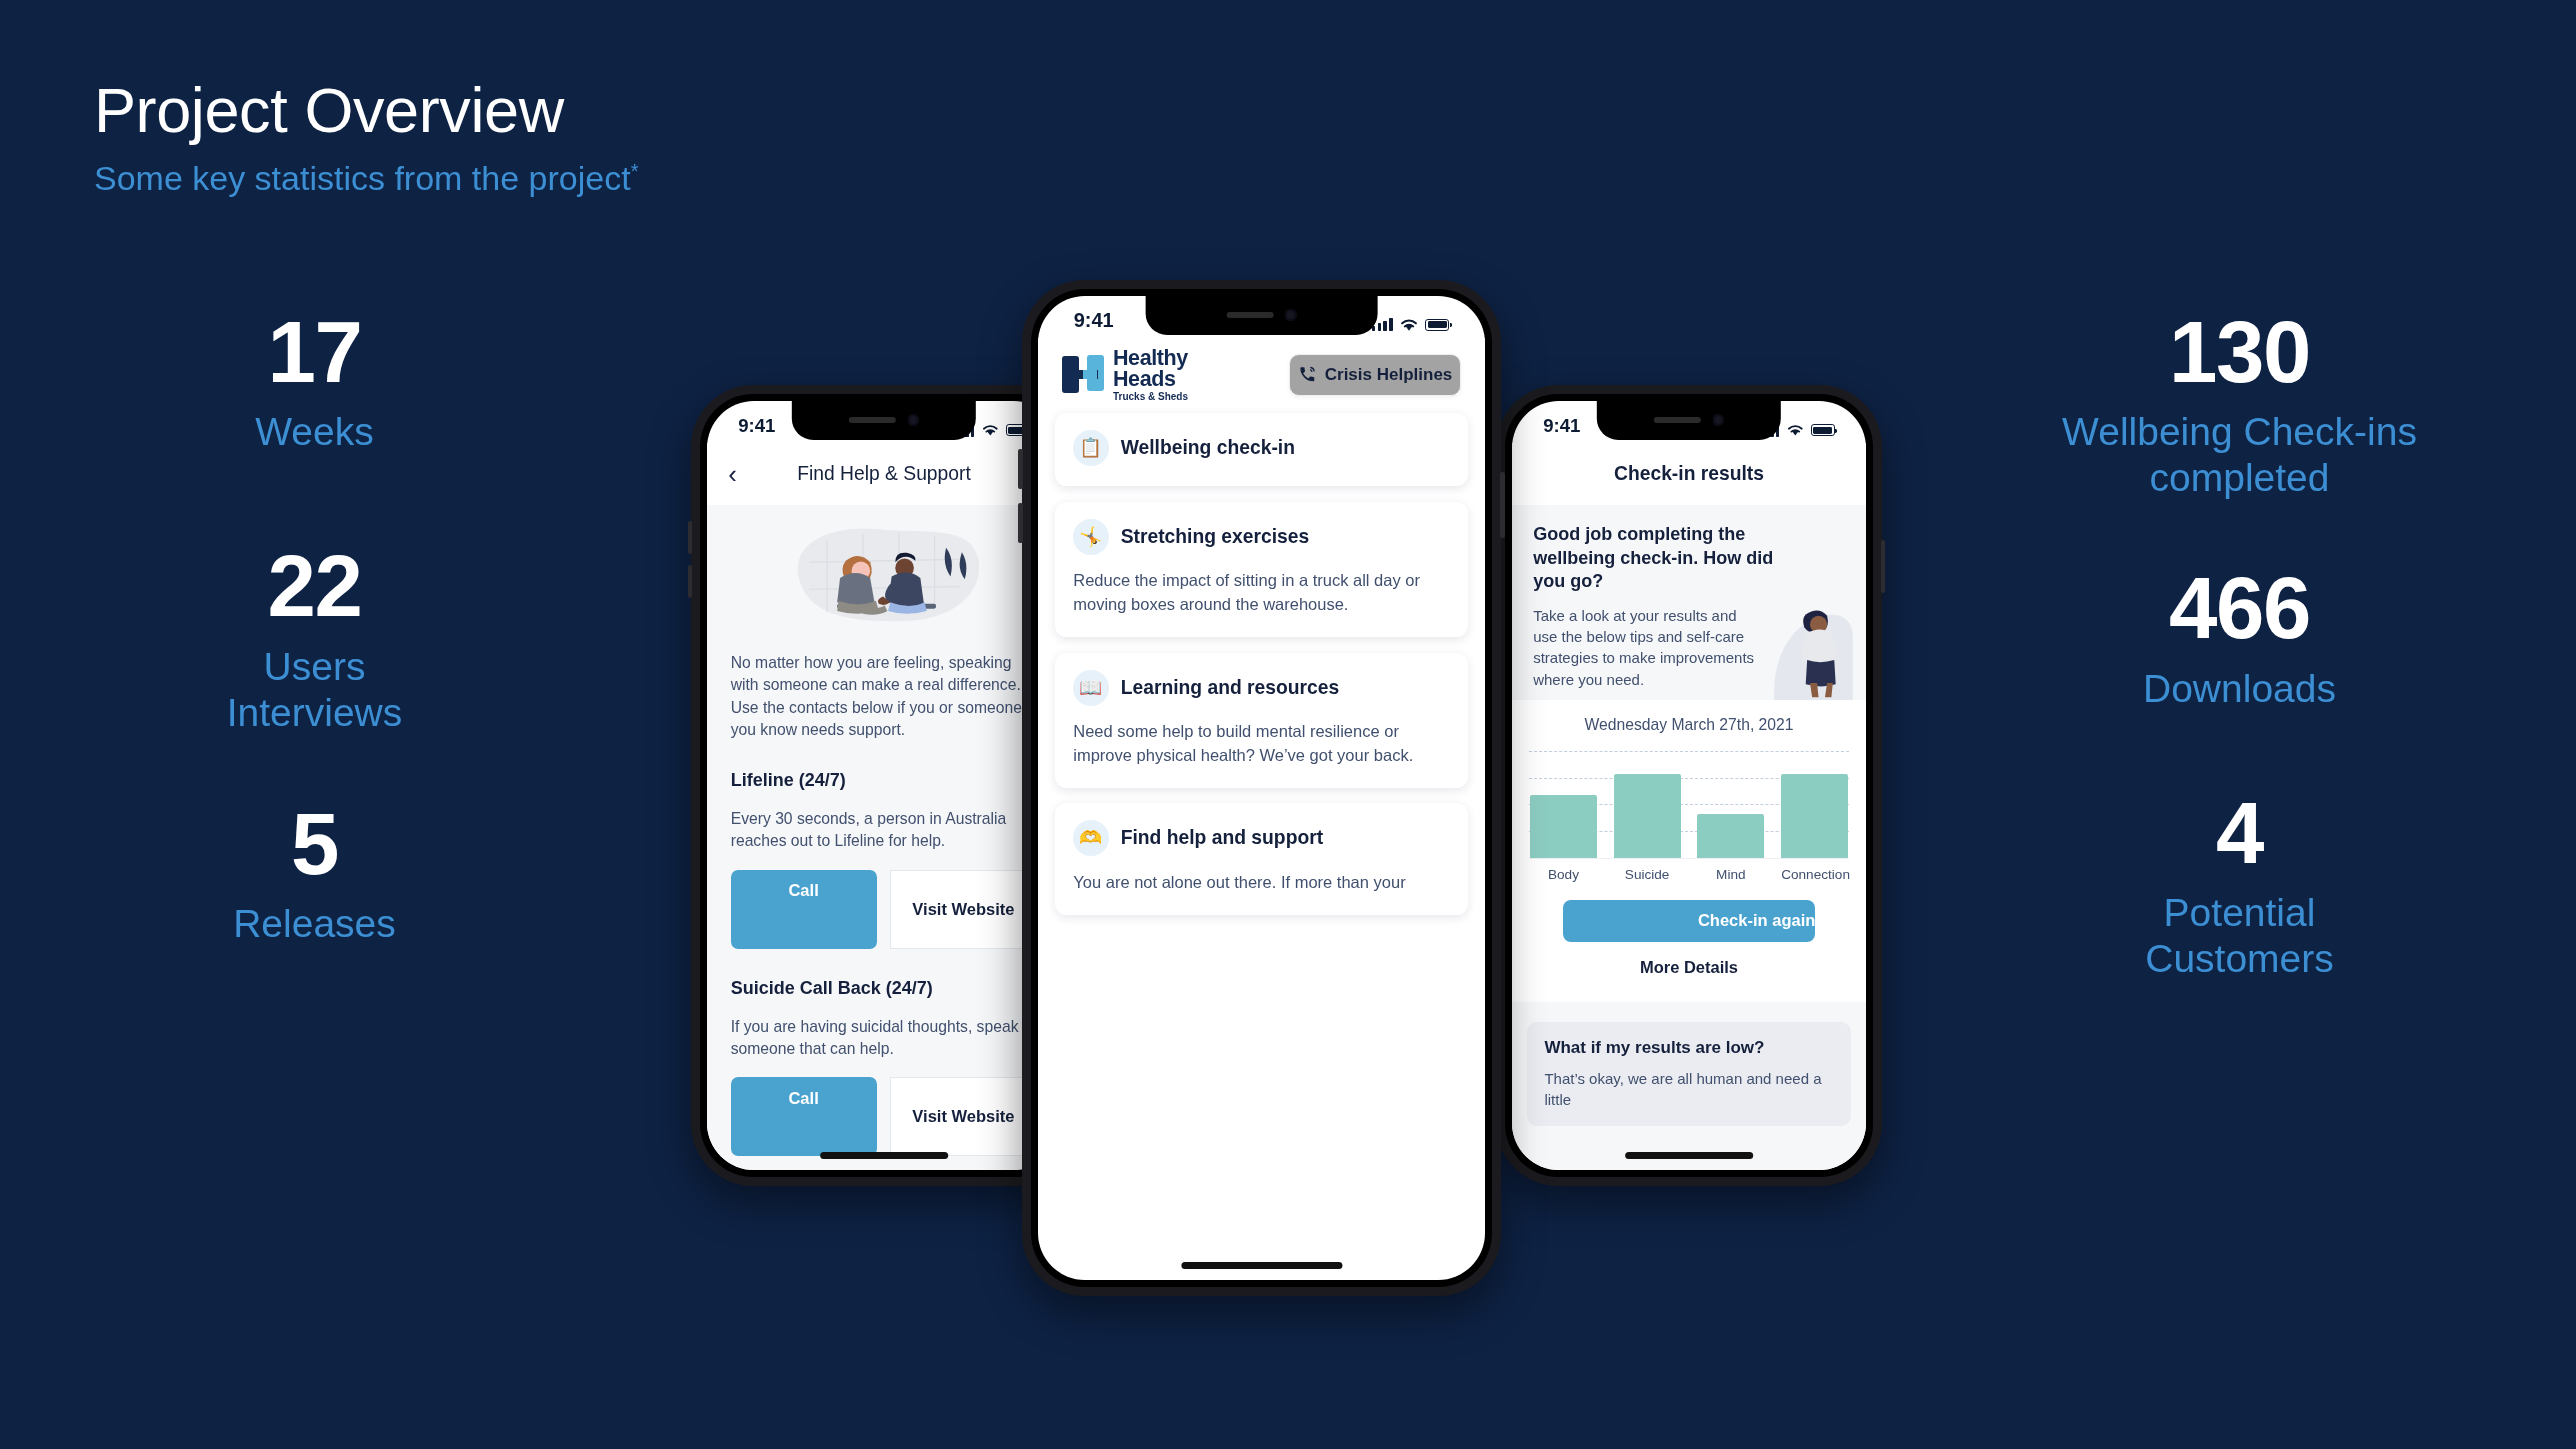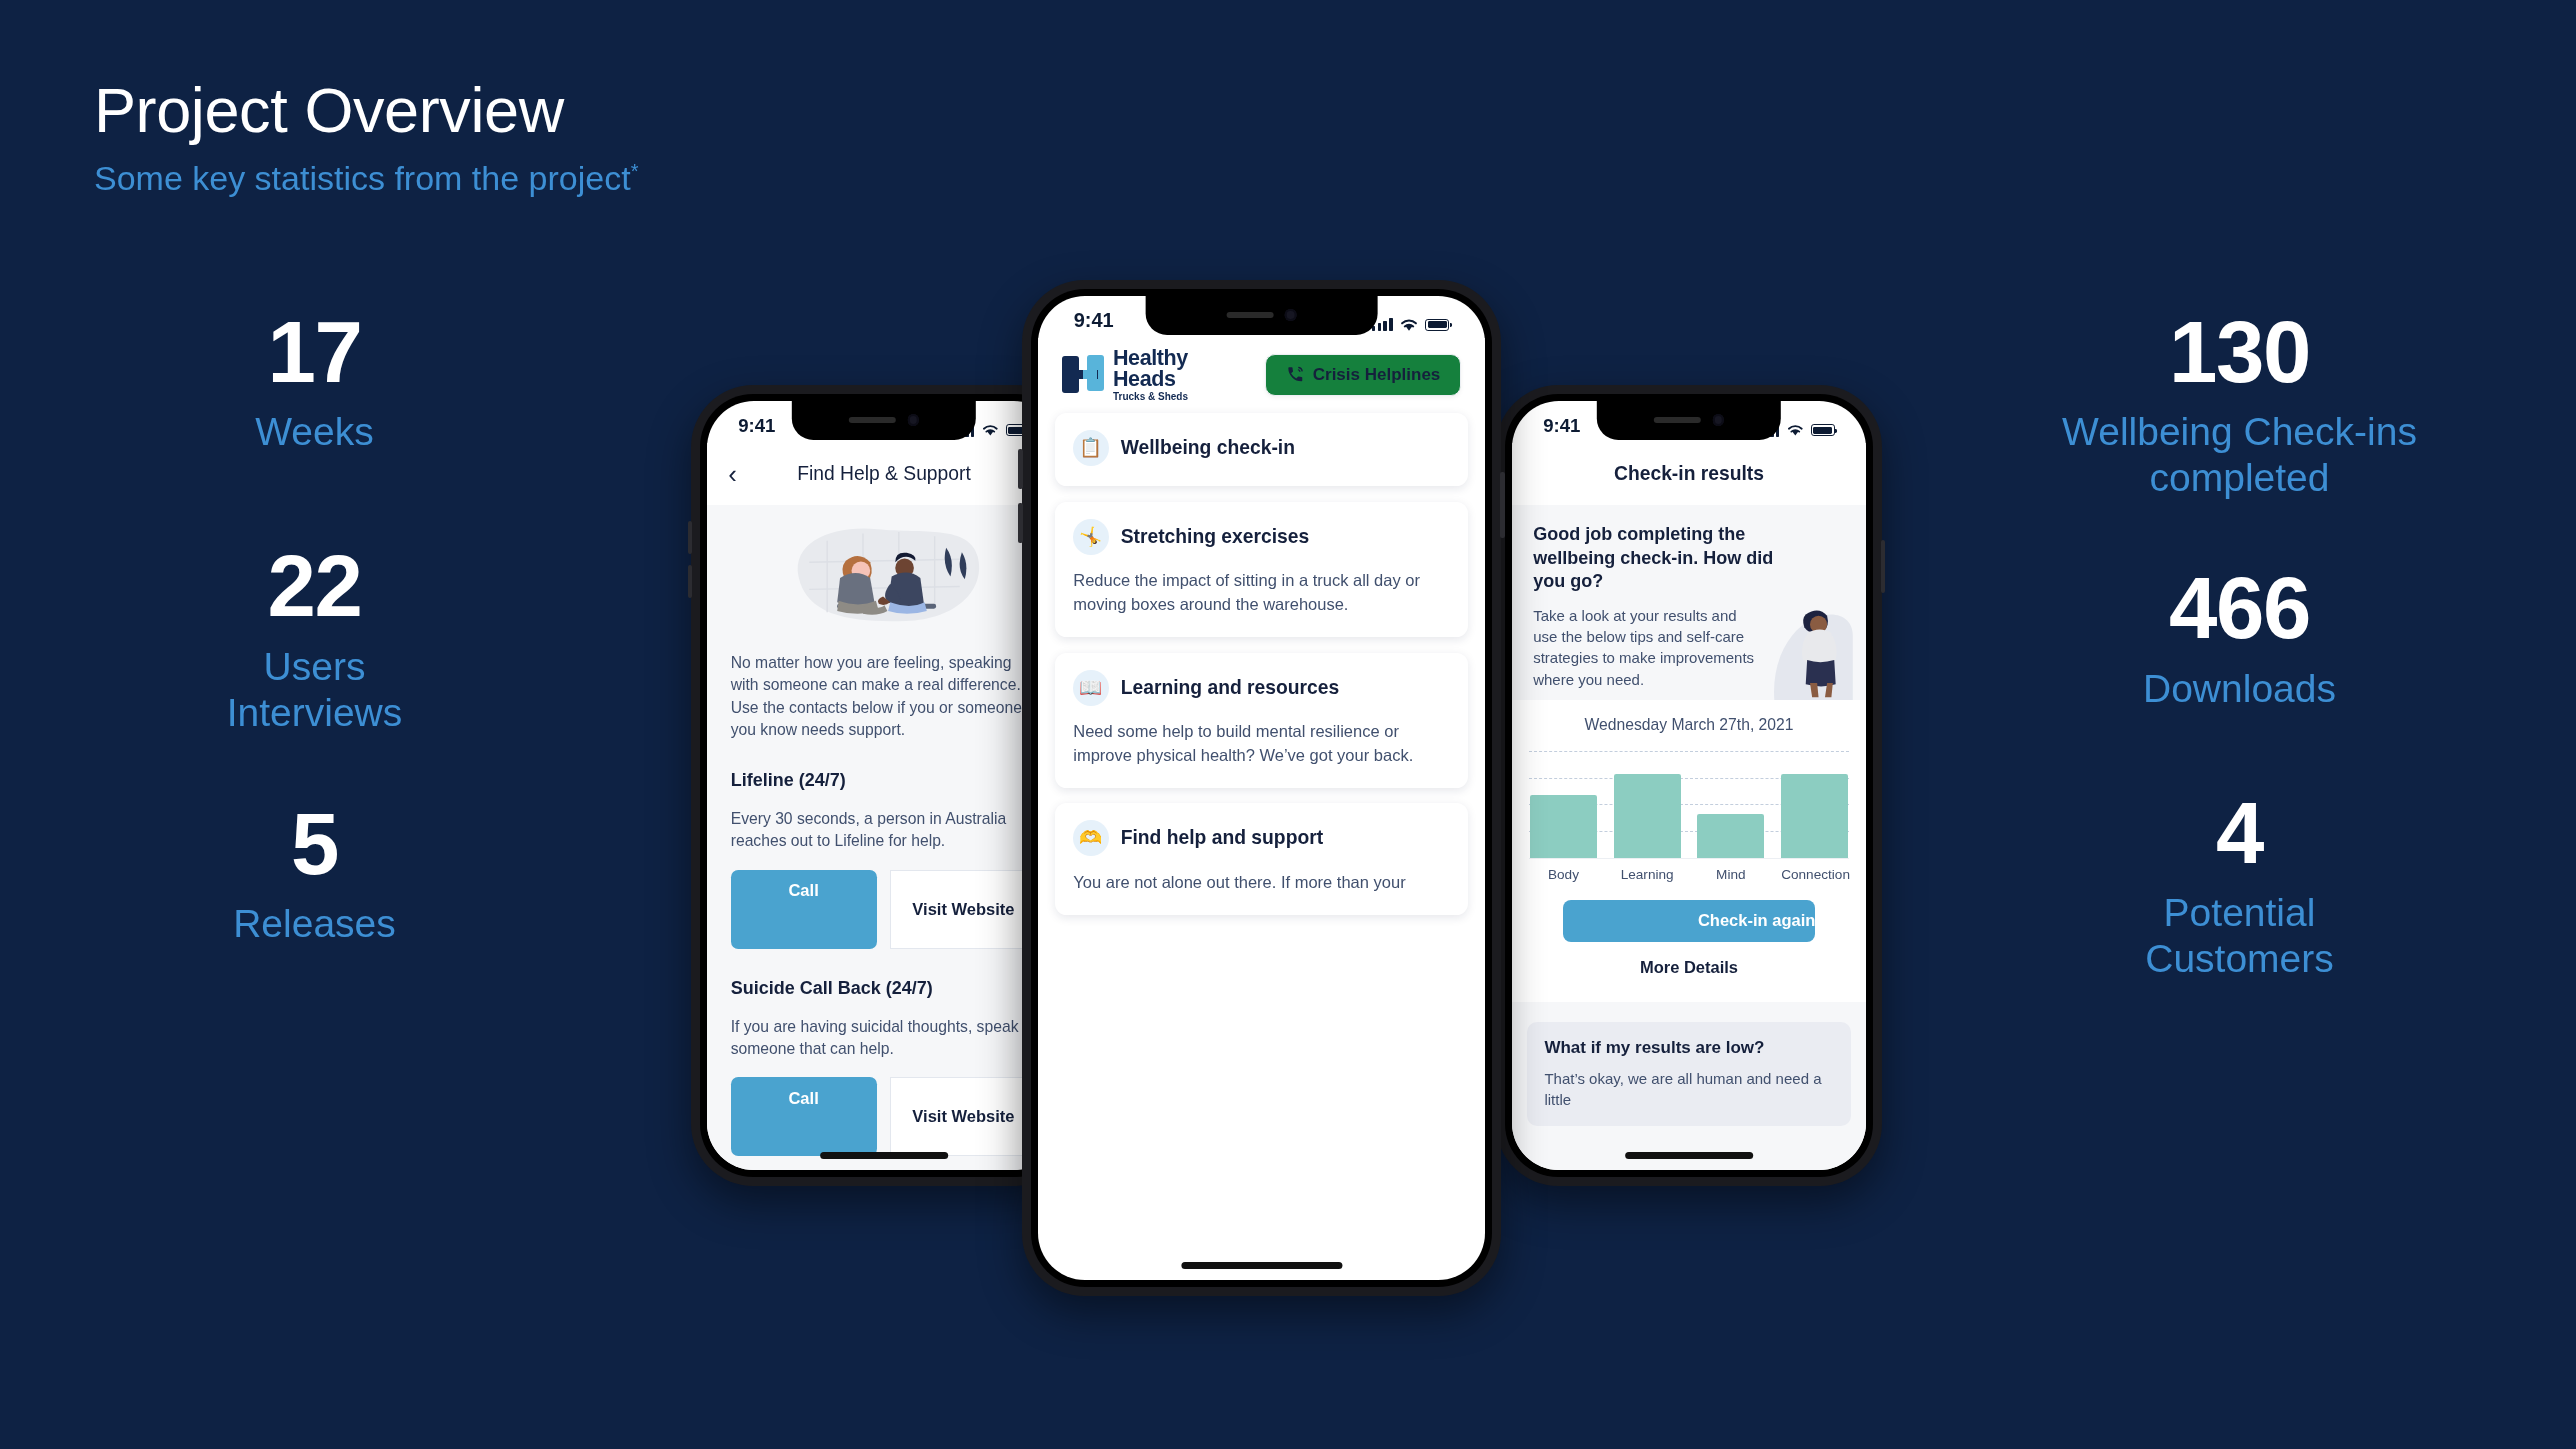--- a/index.html
+++ b/index.html
@@ -173,22 +173,22 @@
                       background:#58b4da; border-radius: 2.9px; }
   .logo-mark .x-bar { position:absolute; left:7.2px; top:15.7px; width:29px; height:8.6px;
                       background:#132a52; }
   .logo-mark .x-bar2{ position:absolute; left:21.5px; top:15.7px; width:14.3px; height:8.6px;
                       background:#58b4da; }
   .logo-text { line-height: 0.98; }
   .logo-text .l1 { font-size: 21.5px; font-weight: 700; color:#132a52; letter-spacing:-0.4px; }
   .logo-text .l2 { font-size: 21.5px; font-weight: 700; color:#132a52; letter-spacing:-0.4px; }
   .logo-text .l3 { font-size: 10px; font-weight: 700; color:#132a52; margin-top: 2.1px; }
   .helpline-btn {
-    display:flex; align-items:center; gap: 8.6px; background:#15803d;
-    border: 0.7px solid #eceff3; border-radius: 10px; padding: 10px 20px;
+    display:flex; align-items:center; gap: 8.6px; background:#a3a3a3;
+    border: 0.7px solid #eceff3; border-radius: 10px; padding: 10px 8px;
     box-shadow: 0 1.4px 4.3px rgba(0,0,0,.05);
   }
   .helpline-btn .lbl { font-size: 17px; font-weight: 700; color:#15203c; }
   .hero {
     background:#0f2450; position:relative; padding: 34px 26px 39px 26px; overflow:hidden;
   }
   .hero .road { position:absolute; inset:0; }
   .hero-h1 { font-size: 23px; font-weight: 700; color:#fff; position:relative; z-index:2; }
   .hero-p  { font-size: 19.3px; color:#eef2f8; line-height:1.42; margin-top: 18.6px;
              position:relative; z-index:2; }
@@ -395,21 +395,21 @@
                 </div>
               <div class="bars-row">
                   <div class="bar" style="height: 60%; background: rgb(140, 205, 193);"></div>
                   <div class="bar" style="height: 80%; background: rgb(140, 205, 193);"></div>
                   <div class="bar" style="height: 42%; background: rgb(140, 205, 193);"></div>
                   <div class="bar" style="height: 80%; background: rgb(140, 205, 193);"></div>
                 </div>
             </div>
             <div class="xlabels">
                 <span>Body</span>
-                <span>Learning</span>
+                <span>Suicide</span>
                 <span>Mind</span>
                 <span>Connection</span>
               </div>
             <div class="checkin-btn">Check-in again</div>
             <div class="more-details">More Details</div>
           </div>
 
           <div class="low-card">
             <div class="low-h">What if my results are low?</div>
             <div class="low-p">That’s okay, we are all human and need a little</div>

